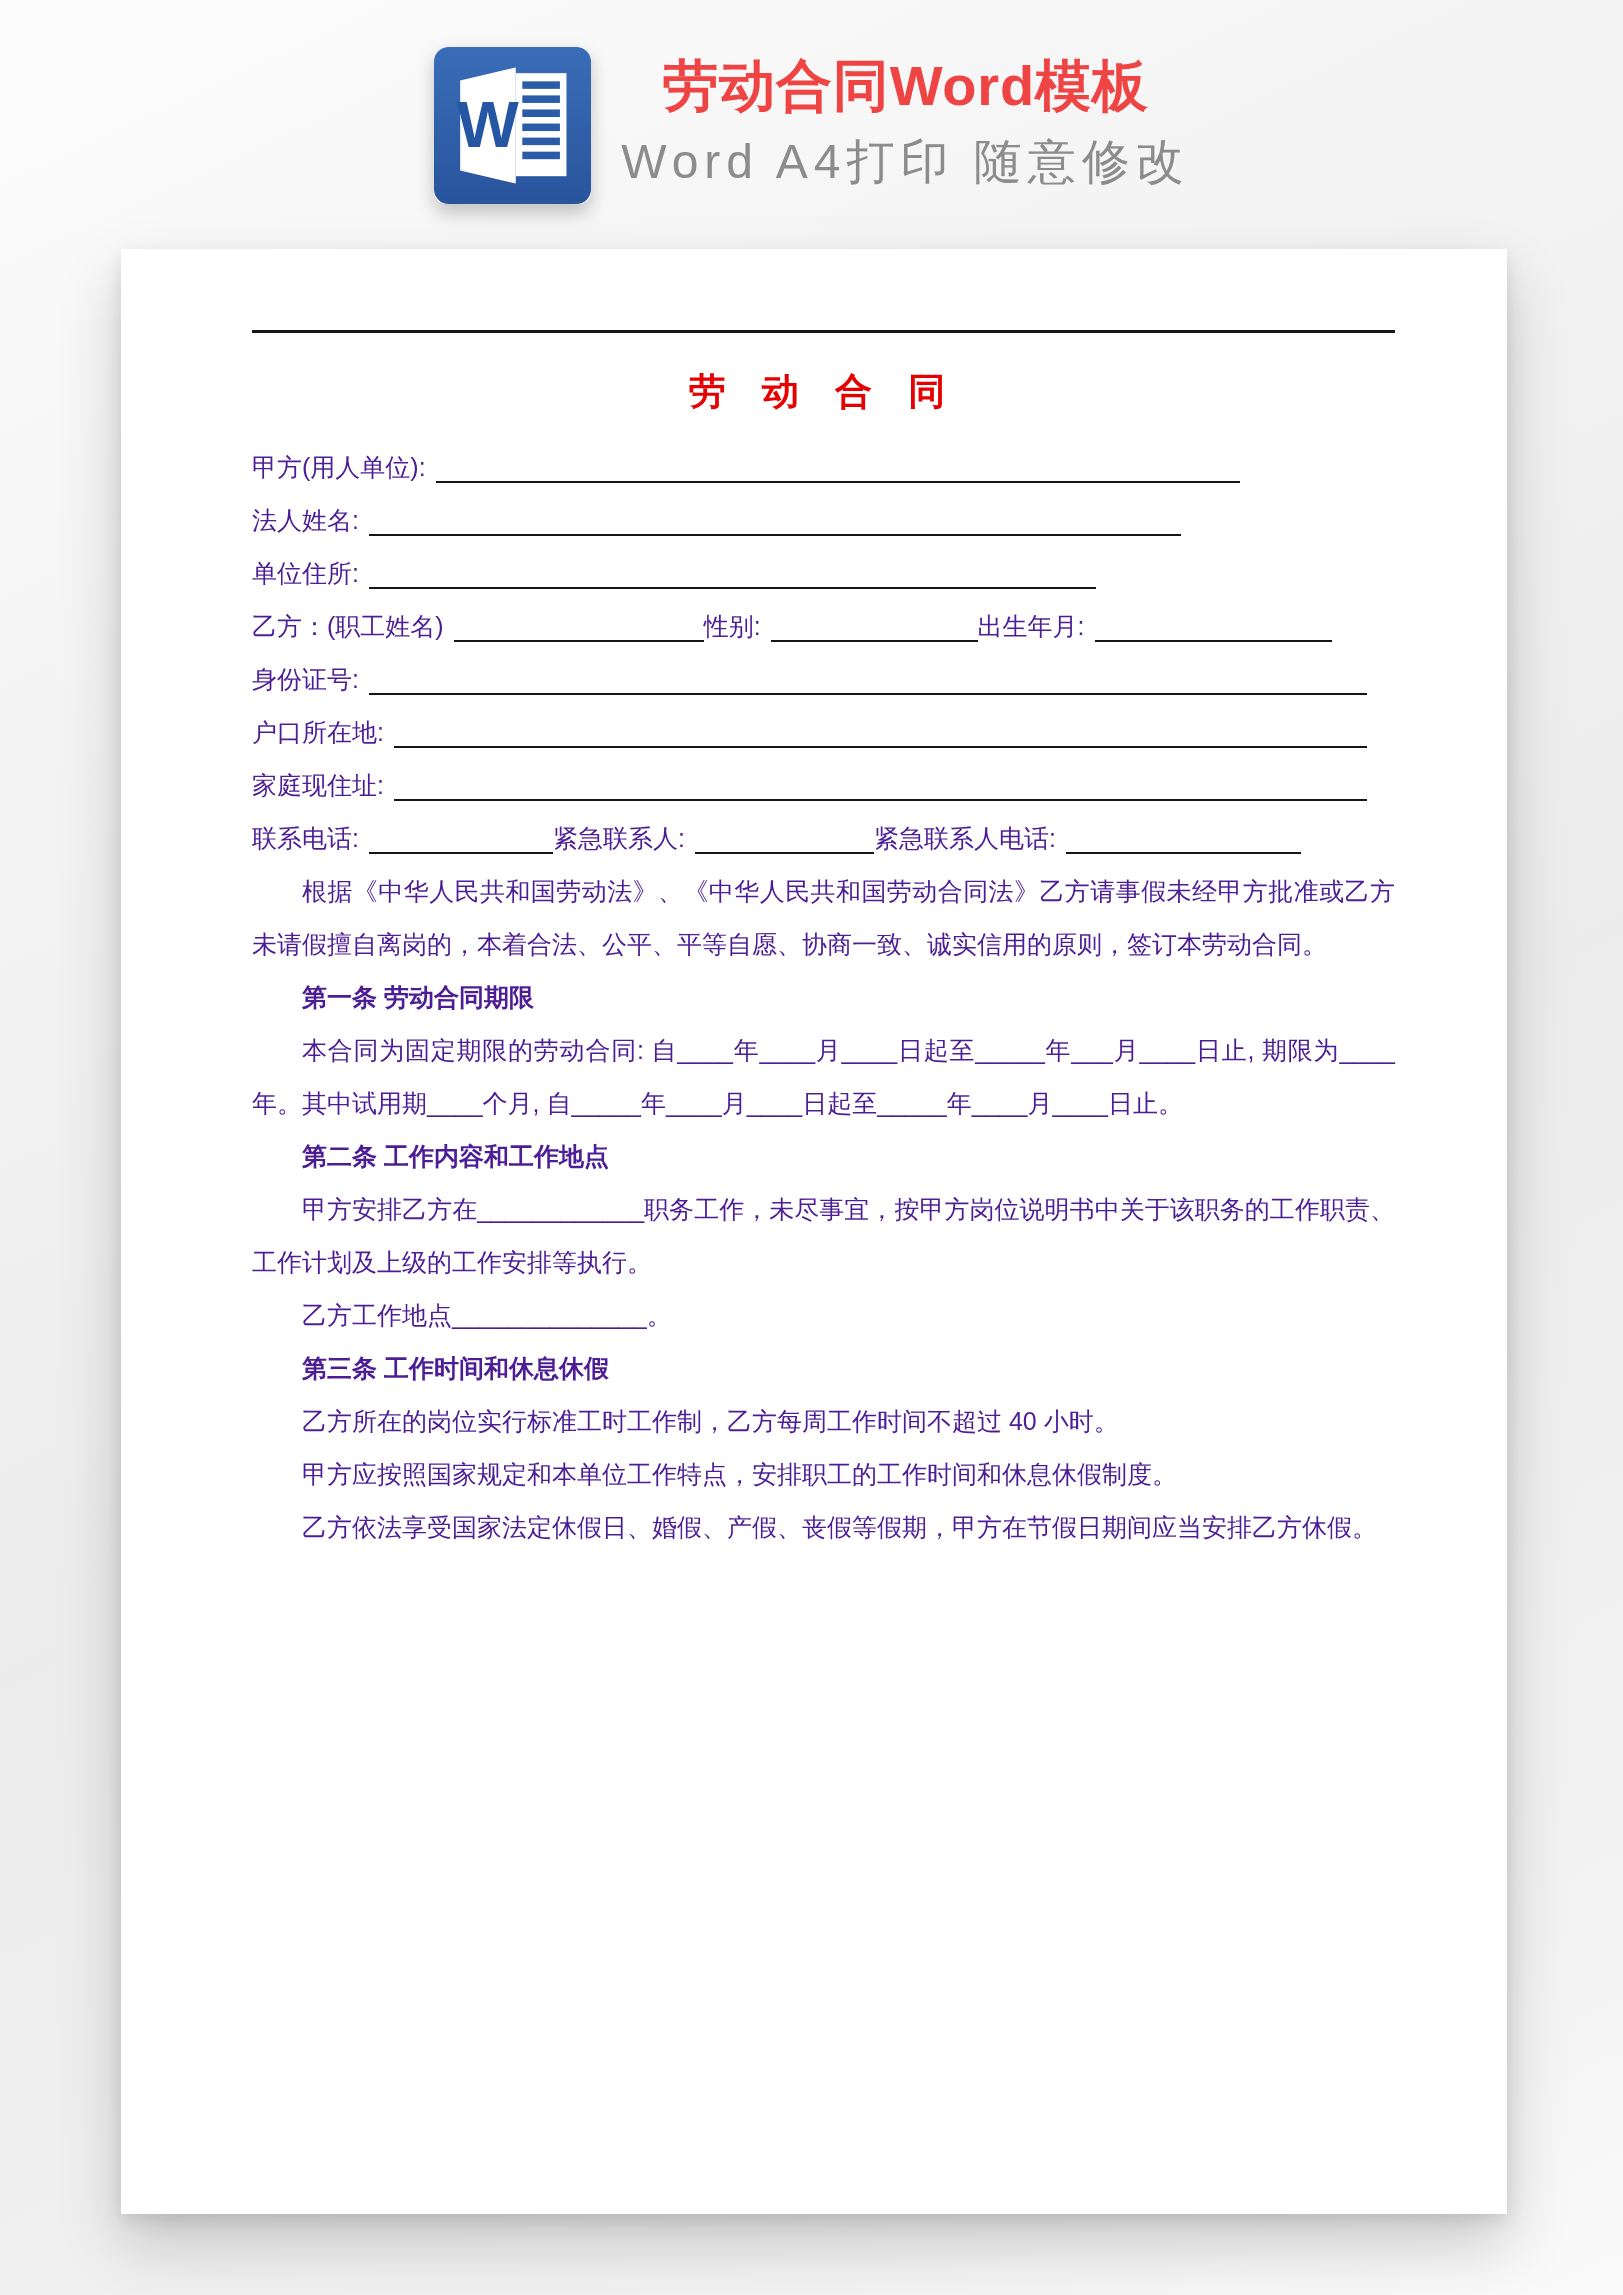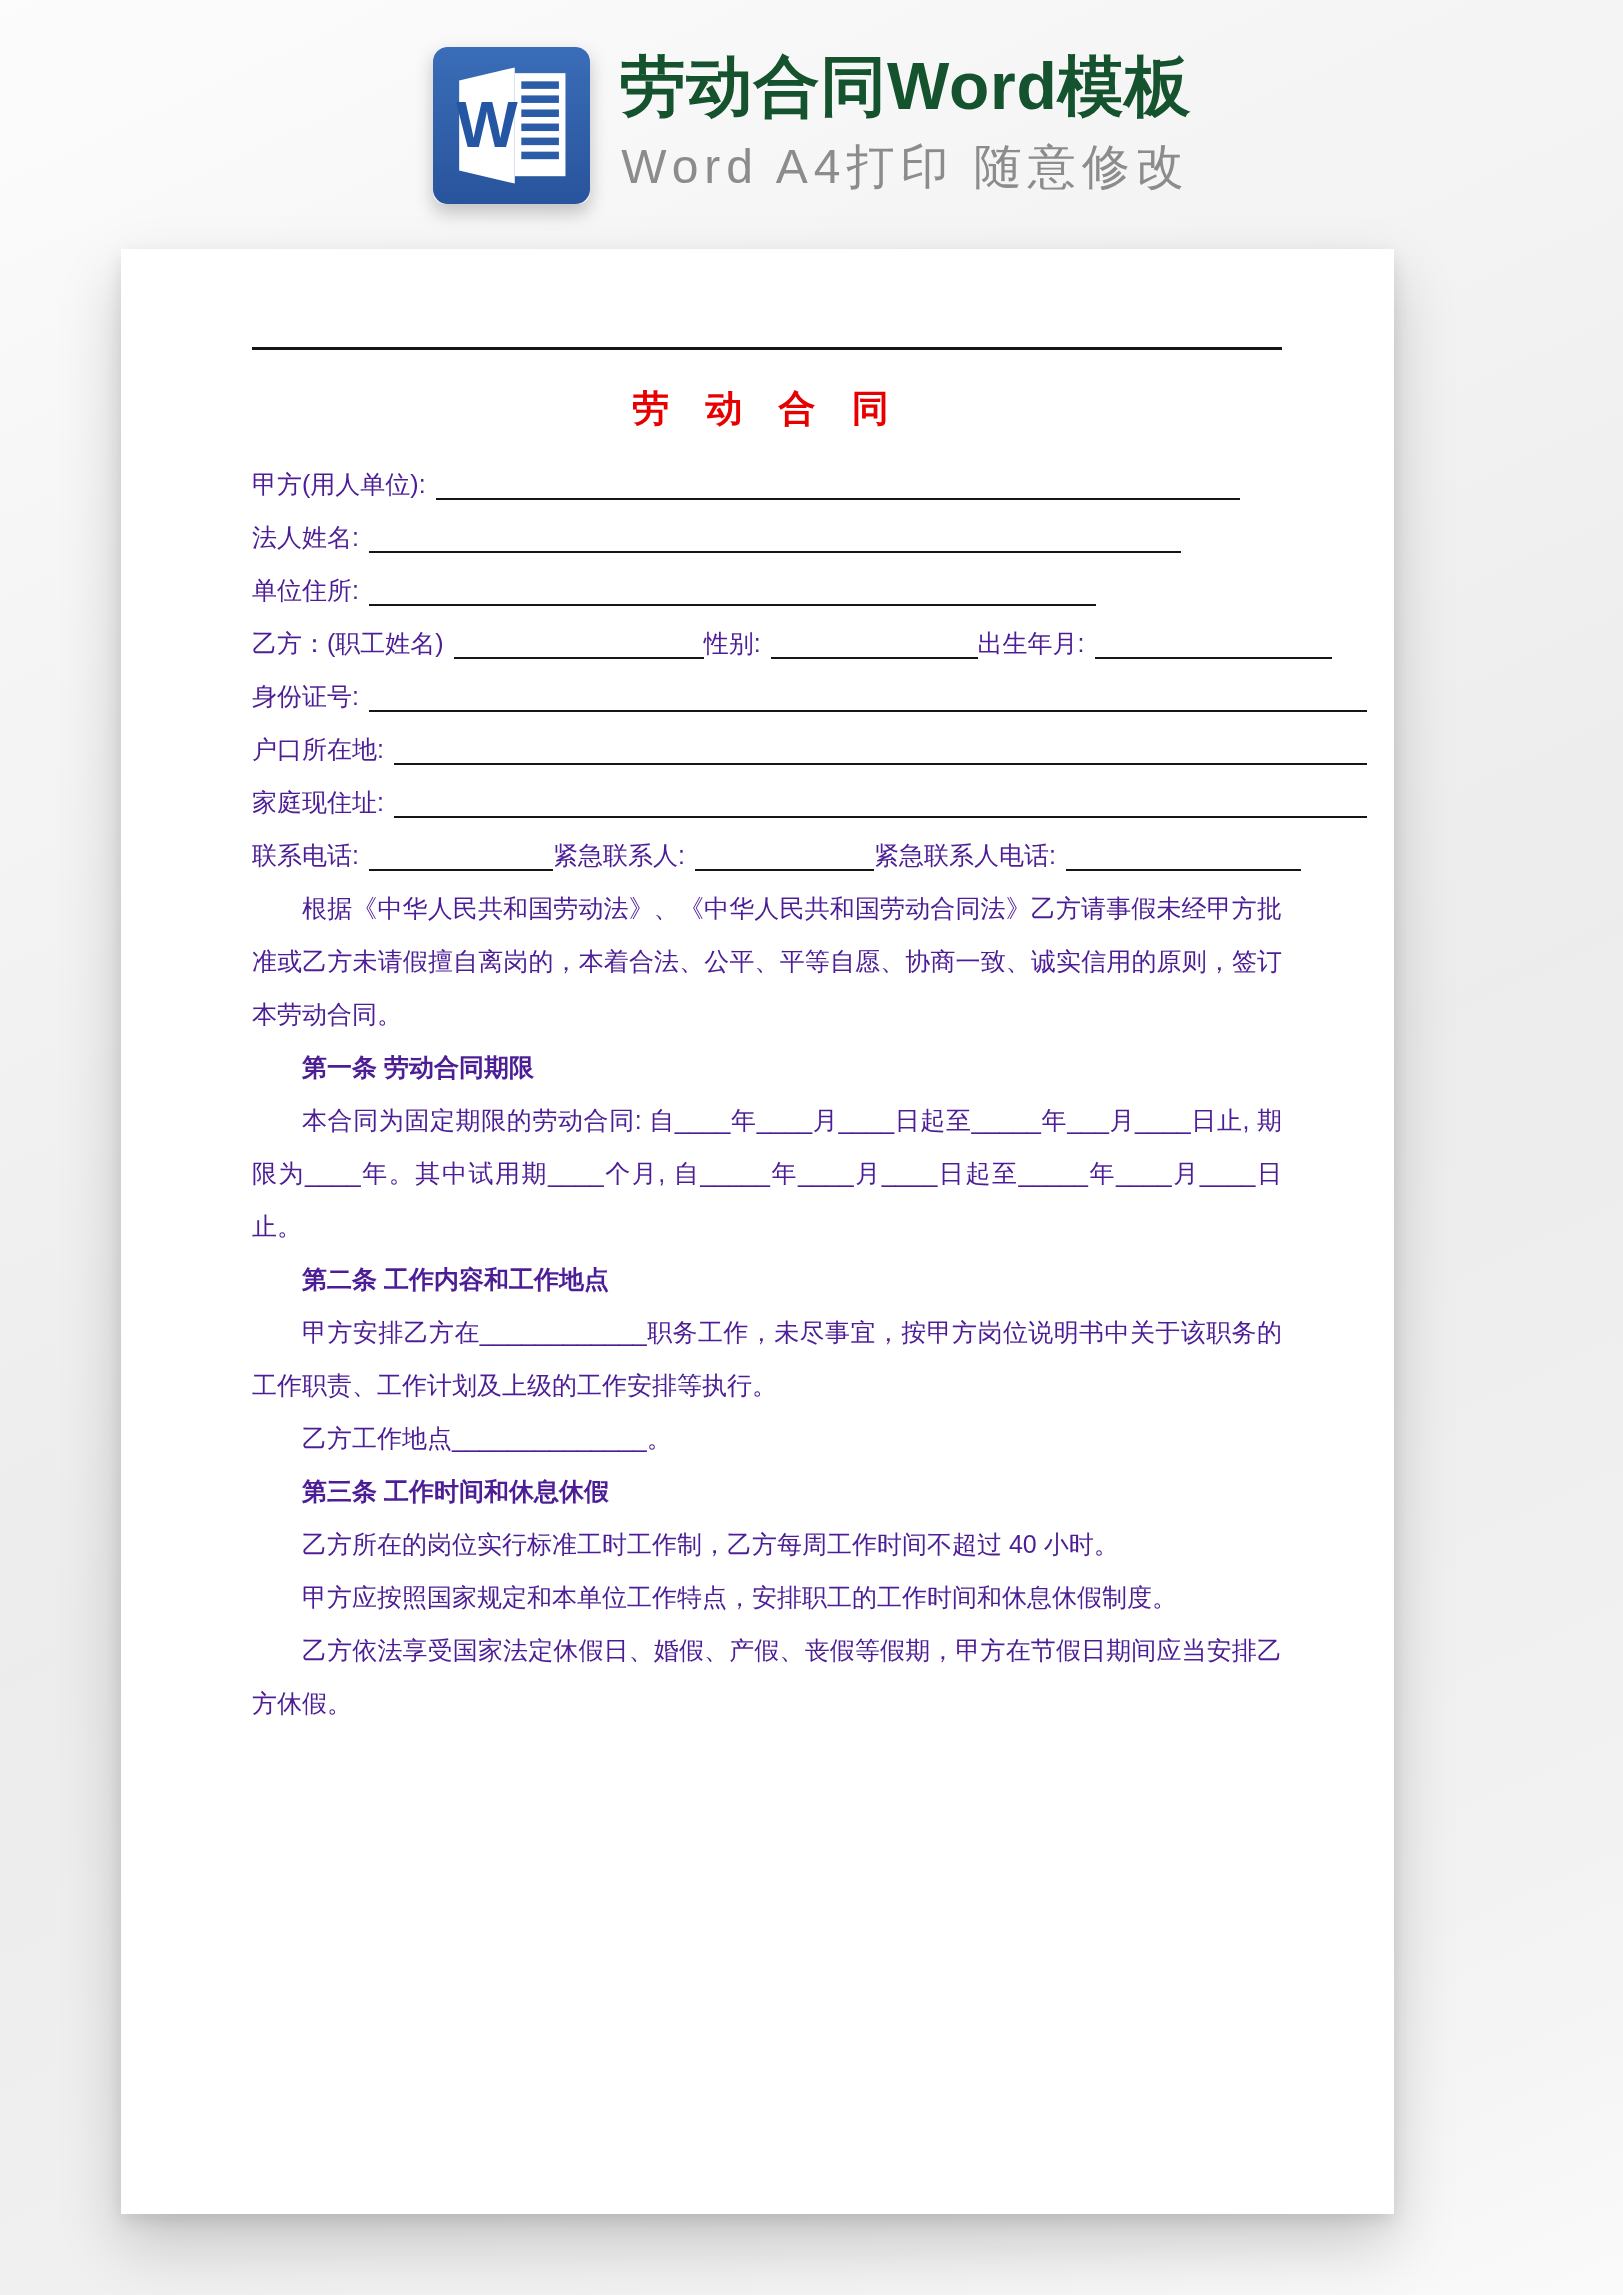--- a/index.html
+++ b/index.html
@@ -30,45 +30,45 @@
     width: 157px;
     height: 157px;
     border-radius: 12px;
     overflow: hidden;
     box-shadow: 0 8.5px 18.6px rgba(0,0,0,0.22);
     flex: 0 0 auto;
   }
   .word-icon-box svg { display: block; width: 100%; height: 100%; }
   .header-text { display: flex; flex-direction: column; align-items: center; }
   .header-title {
-    font-size: 66px;
+    font-size: 56px;
     font-weight: bold;
-    color: #14532d;
+    color: #ef4444;
     line-height: 1.05;
     letter-spacing: 0.8px;
     white-space: nowrap;
   }
   .header-subtitle {
     margin-top: 13.5px;
     font-size: 48px;
     color: #8c8c8c;
     letter-spacing: 6px;
     white-space: nowrap;
   }
 
   
   .page {
     position: absolute;
     left: 121px;
     top: 249px;
-    width: 1273px;
+    width: 1386px;
     height: 1965px;
     background: #ffffff;
     box-sizing: border-box;
-    padding: 73px 112px 0 131px;
+    padding: 56px 112px 0 131px;
     box-shadow: 0 30px 59px rgba(0,0,0,0.18), 0 6.8px 17px rgba(0,0,0,0.10);
   }
   .top-rule {
     height: 0;
     border-top: 3.4px solid #161616;
     margin-top: 25px;
   }
   .doc-title {
     margin: 34px 0 0 0;
     line-height: 49px;

